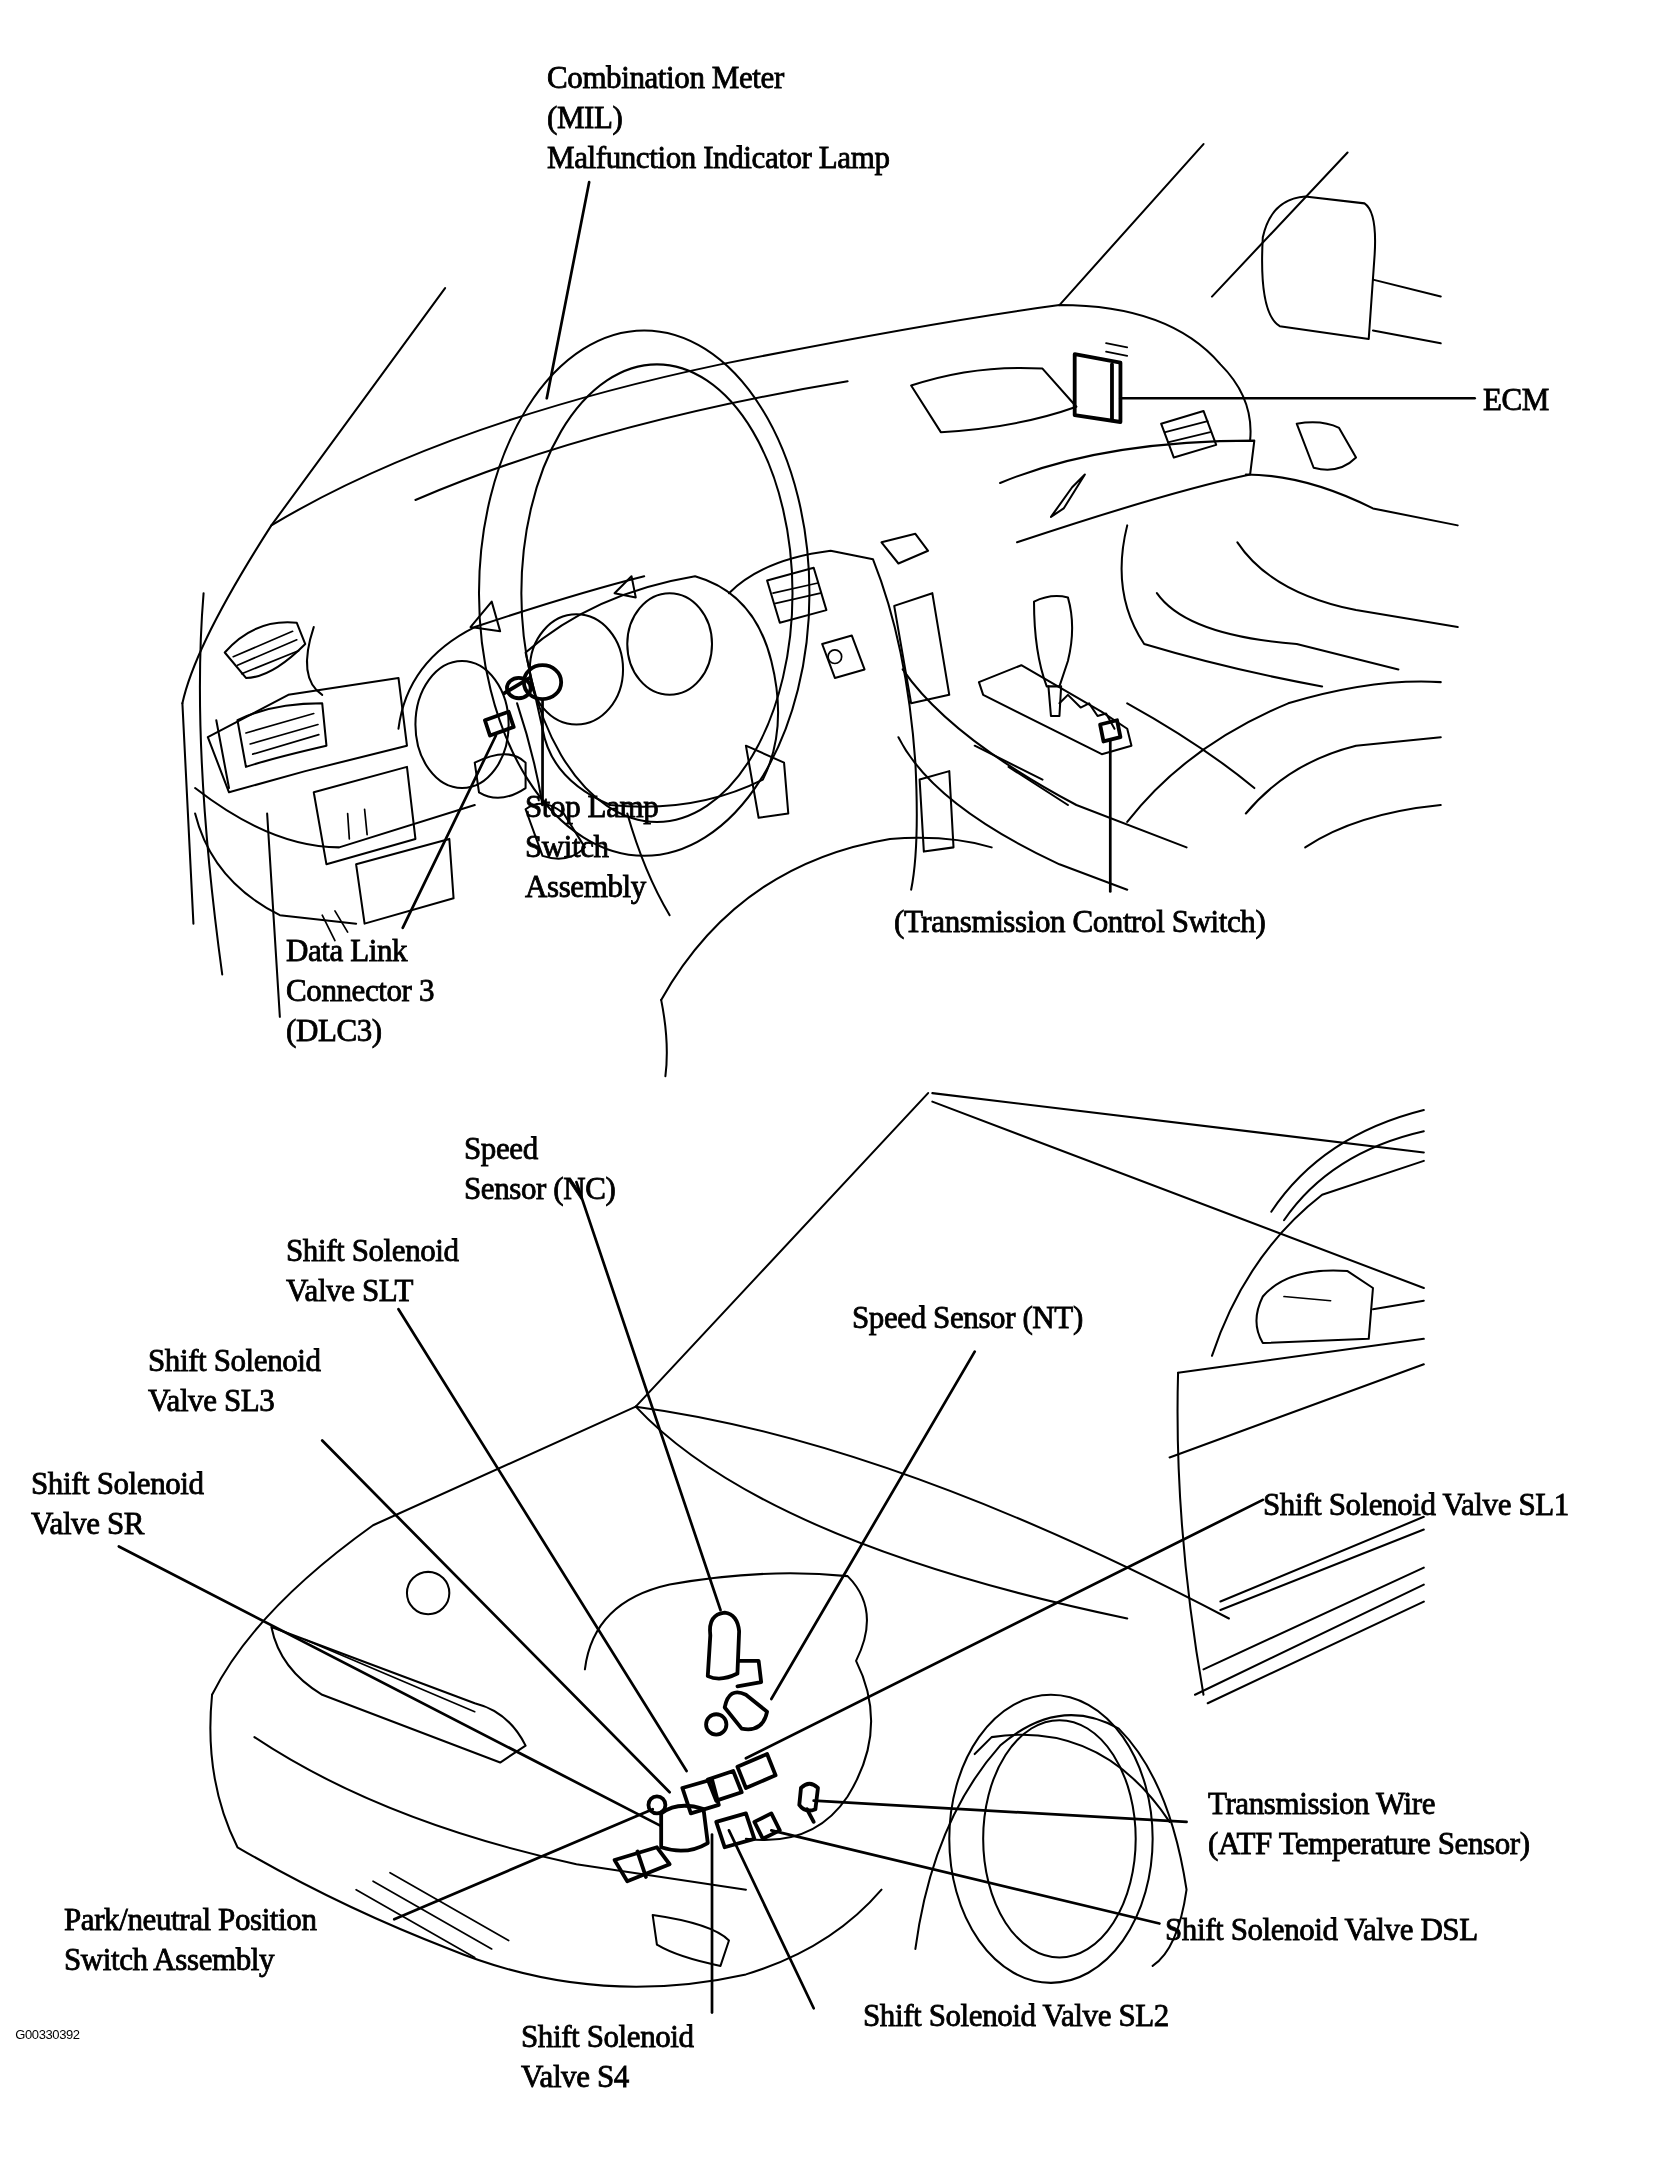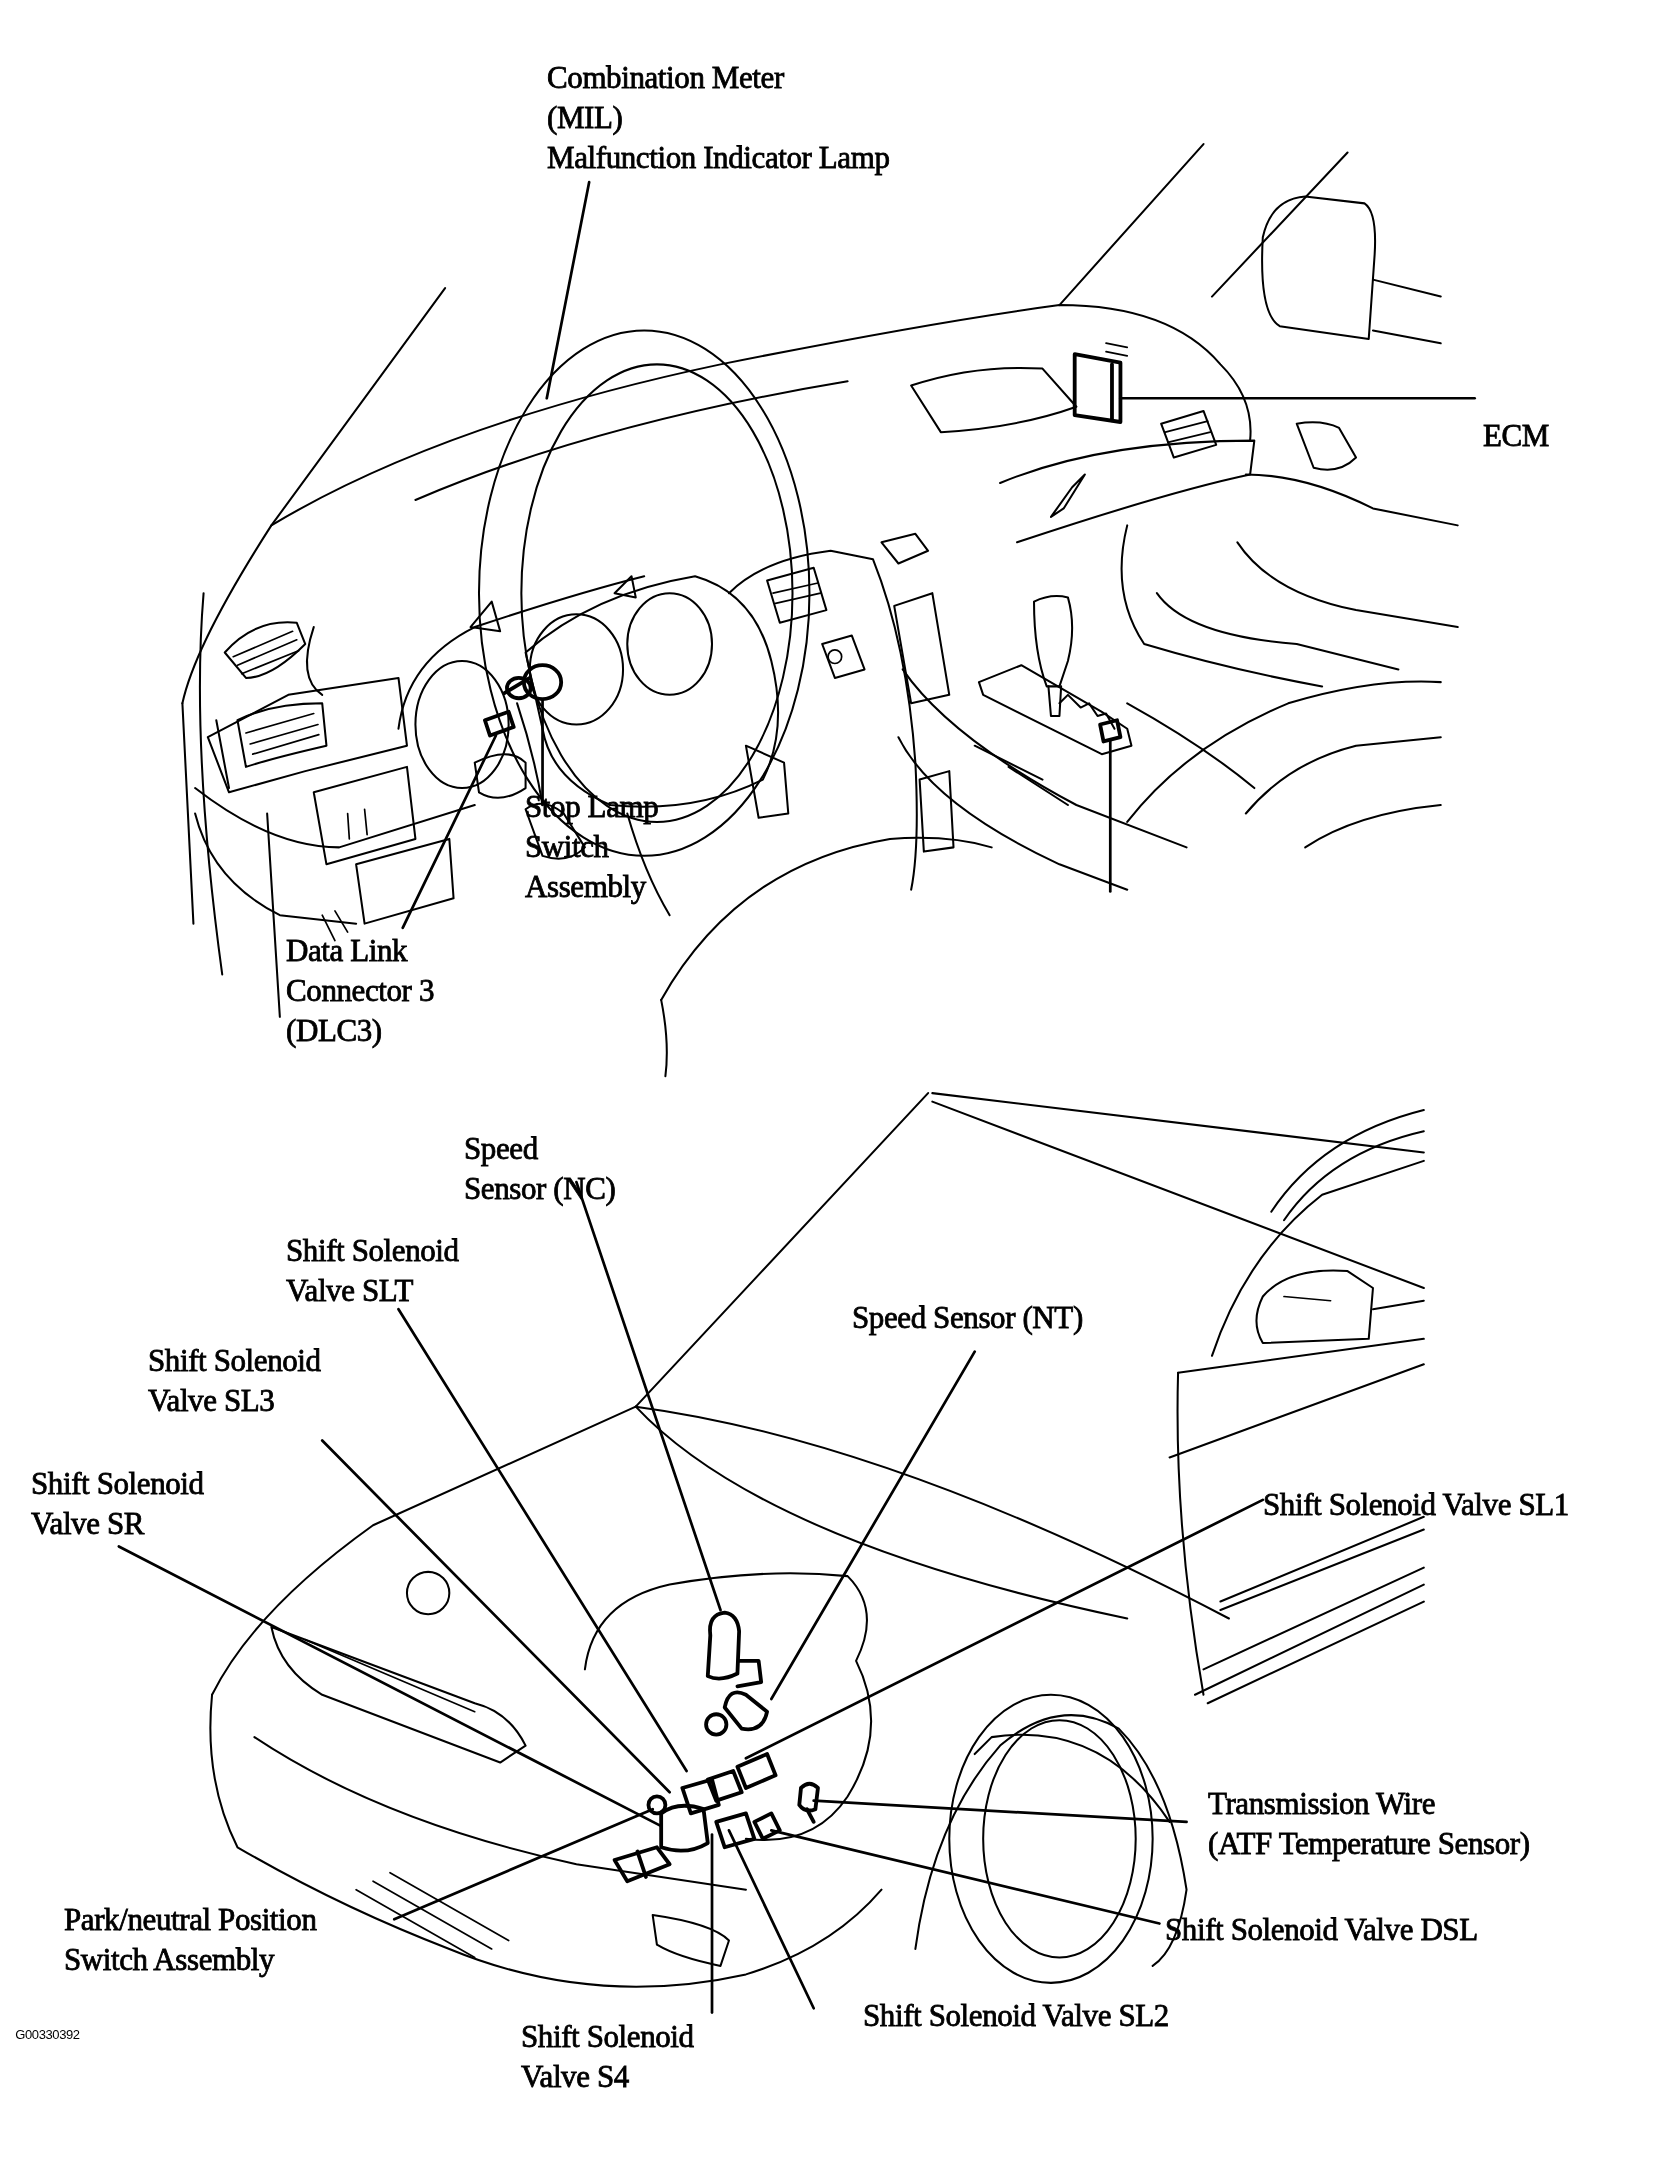--- a/index.html
+++ b/index.html
@@ -198,34 +198,35 @@
     <path class="leader" d="M840 2165 L840 2375"></path>
     <path class="leader" d="M860 2160 L960 2370"></path>
   </g>
 </svg>
 
 <div class="label" style="left:547px; top:58px;">
   <span>Combination Meter</span>
   <span>(MIL)</span>
   <span>Malfunction Indicator Lamp</span>
 </div>
-<div class="label" style="left:1483px; top:380px;margin-top:36px;">
+<div class="label" style="left:1483px; top:380px;">
   <span>ECM</span>
 </div>
 <div class="label" style="left:525px; top:787px;">
   <span>Stop Lamp</span>
   <span>Switch</span>
   <span>Assembly</span>
 </div>
 <div class="label" style="left:286px; top:931px;">
   <span>Data Link</span>
   <span>Connector 3</span>
   <span>(DLC3)</span>
 </div>
 <div class="label" style="left:894px; top:902px;">
+  <span>(Transmission Control Switch)</span>
 </div>
 
 <div class="label" style="left:464px; top:1129px;">
   <span>Speed</span>
   <span>Sensor (NC)</span>
 </div>
 <div class="label" style="left:286px; top:1231px;">
   <span>Shift Solenoid</span>
   <span>Valve SLT</span>
 </div>

